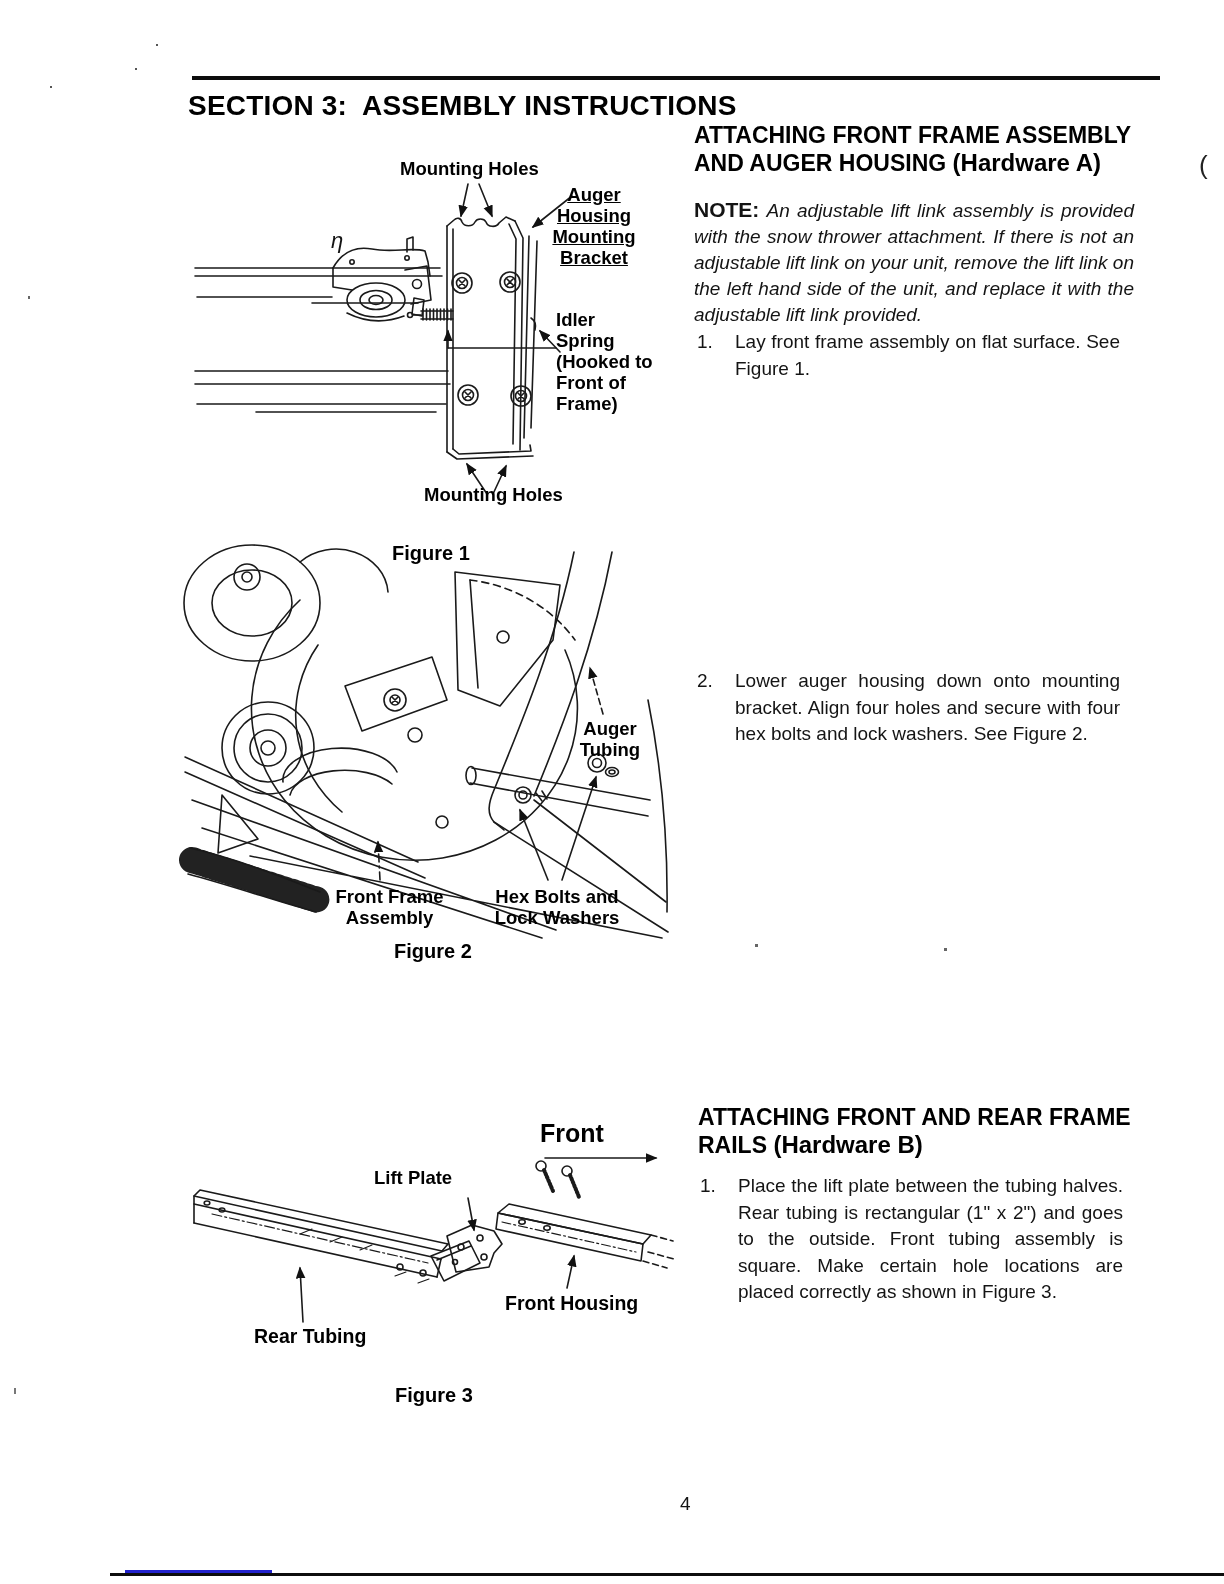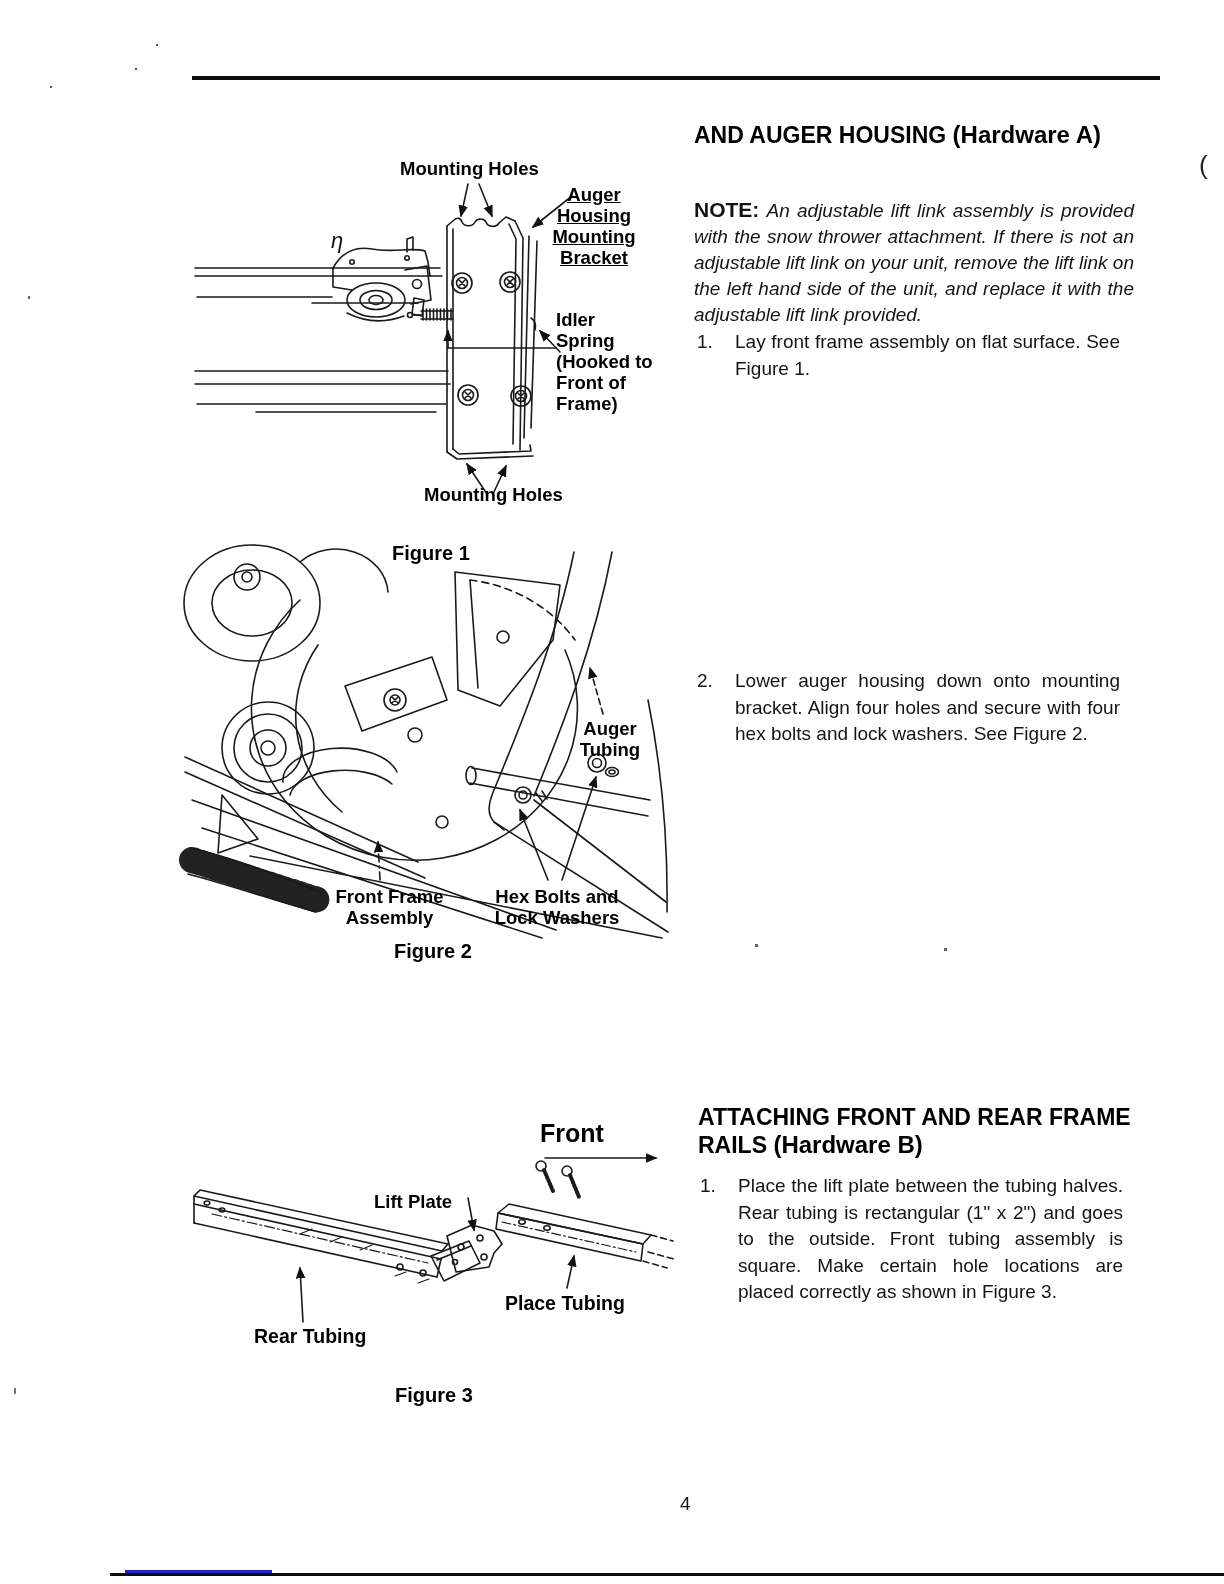--- a/index.html
+++ b/index.html
@@ -31,22 +31,24 @@
   svg{display:block; overflow:visible;}
   svg *{vector-effect:none;}
   .draw{stroke:#1a1a1a; fill:none; stroke-width:1.6; stroke-linecap:round; stroke-linejoin:round;}
 </style>
 </head>
 <body>
 
 <div class="page">
 
   <div class="abs rule" style="left:192px; top:76px; width:968px; height:4px;"></div>
+  <div class="abs h1" style="left:188px; top:90px;">SECTION 3:  ASSEMBLY INSTRUCTIONS</div>
 
   <div class="abs h2" style="left:694px; top:121px;">
+    <span style="display:block;">ATTACHING FRONT FRAME ASSEMBLY</span>
     <span>AND AUGER HOUSING</span>
     <span class="hw">(Hardware A)</span>
   </div>
 
   <div class="abs note" style="left:694px; top:197px; width:440px;">
     <span class="note-label">NOTE:</span>
     <span class="note-body">An adjustable lift link assembly is provided with the snow thrower attachment. If there is not an adjustable lift link on your unit, remove the lift link on the left hand side of the unit, and replace it with the adjustable lift link provided.</span>
   </div>
 
   <div class="abs step" style="left:697px; top:329px; width:423px;">
@@ -263,22 +265,22 @@
       <path d="M395,1276 l11,-4 M418,1283 l11,-4" stroke-width="1.1"></path>
     </g>
     <g class="draw" stroke-width="1.9">
       <path d="M545,1158 H656" marker-end="url(#ah3)"></path>
       <path d="M468,1198 L474,1230" marker-end="url(#ah3)"></path>
       <path d="M567,1288 L574,1256" marker-end="url(#ah3)"></path>
       <path d="M303,1322 L300,1268" marker-end="url(#ah3)"></path>
     </g>
   </svg>
   <div class="abs figlabel nowrap" style="left:540px; top:1123px; font-size:25px;">Front</div>
-  <div class="abs figlabel nowrap" style="left:374px; top:1167px;margin-top:24px;">Lift Plate</div>
-  <div class="abs figlabel nowrap" style="left:505px; top:1293px; font-size:19.5px;">Place Tubing</div>
+  <div class="abs figlabel nowrap" style="left:374px; top:1167px;">Lift Plate</div>
+  <div class="abs figlabel nowrap" style="left:505px; top:1293px; font-size:19.5px;">Front Housing</div>
   <div class="abs figlabel nowrap" style="left:254px; top:1326px; font-size:19.5px;">Rear Tubing</div>
   <div class="abs caption" style="left:395px; top:1356px;margin-top:28px;">Figure 3</div>
 
   <div class="abs pagenum" style="left:680px; top:1493px;">4</div>
   <div class="abs rule" style="left:110px; top:1573px; width:1114px; height:3px;"></div>
   <div class="abs" style="left:125px; top:1570px; width:147px; height:3px; background:#2222cc;"></div>
 
   <div class="abs artifact" style="left:1199px; top:150px; font-size:26px;">(</div>
   <div class="abs" style="left:156px; top:44px; width:2px; height:2px; background:#555;"></div>
   <div class="abs" style="left:135px; top:68px; width:2px; height:2px; background:#555;"></div>

